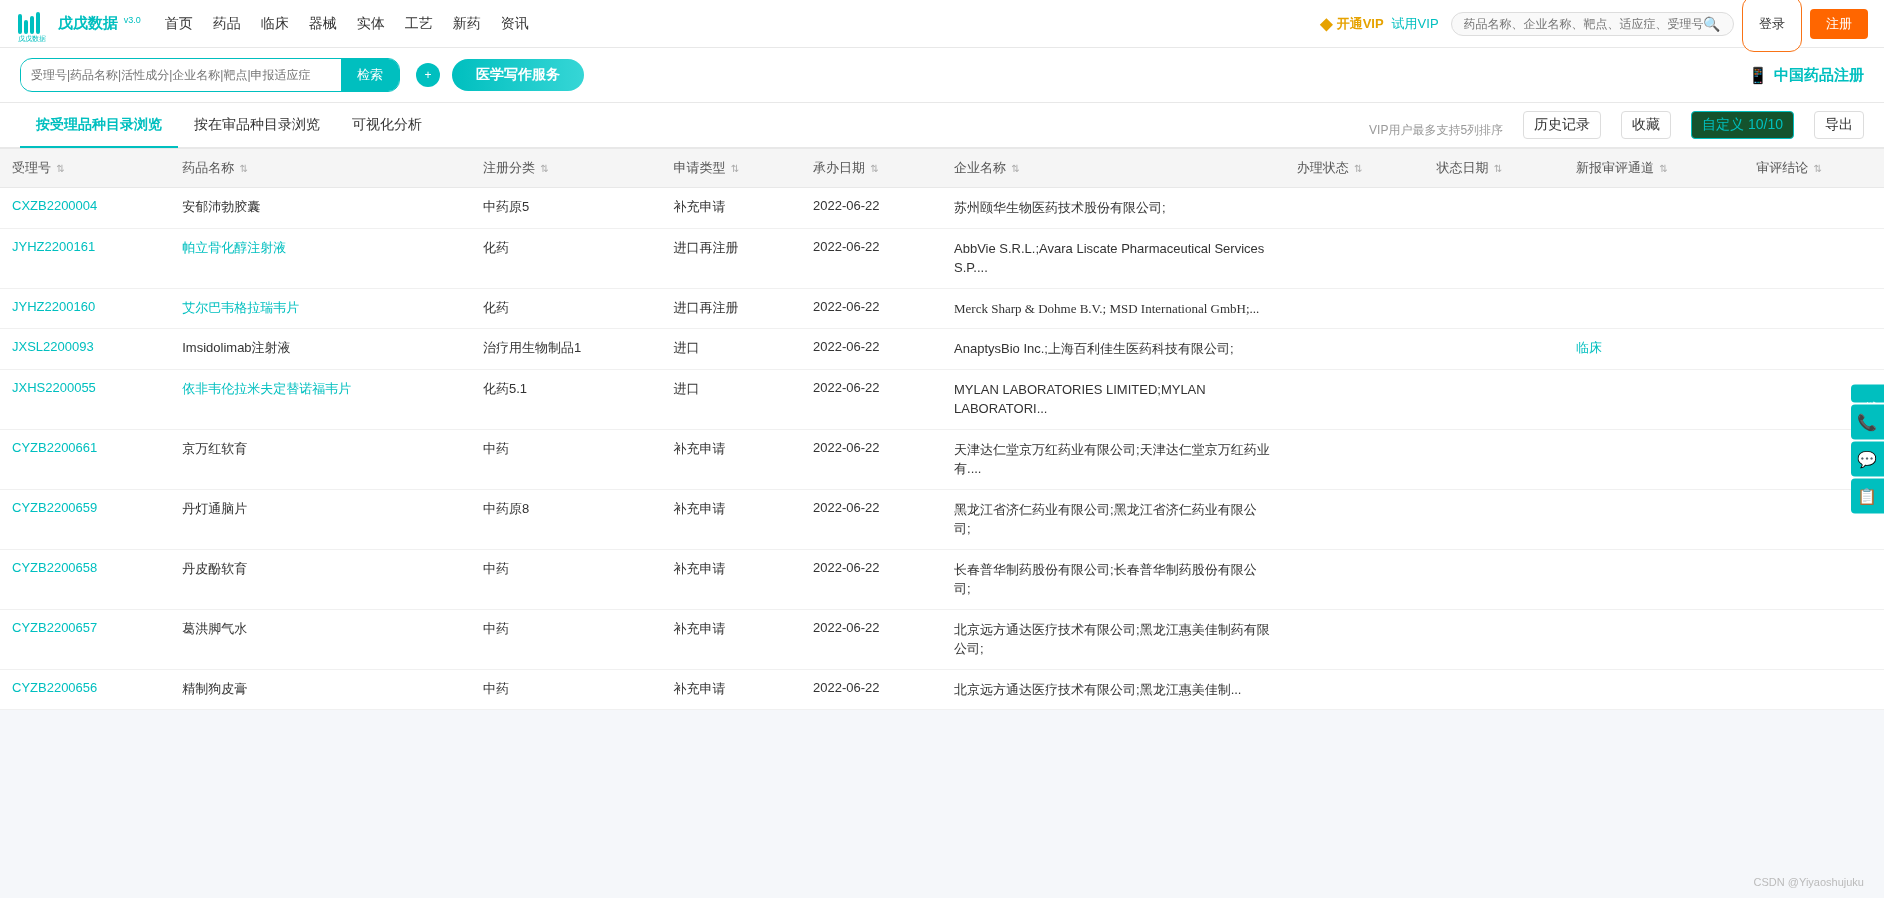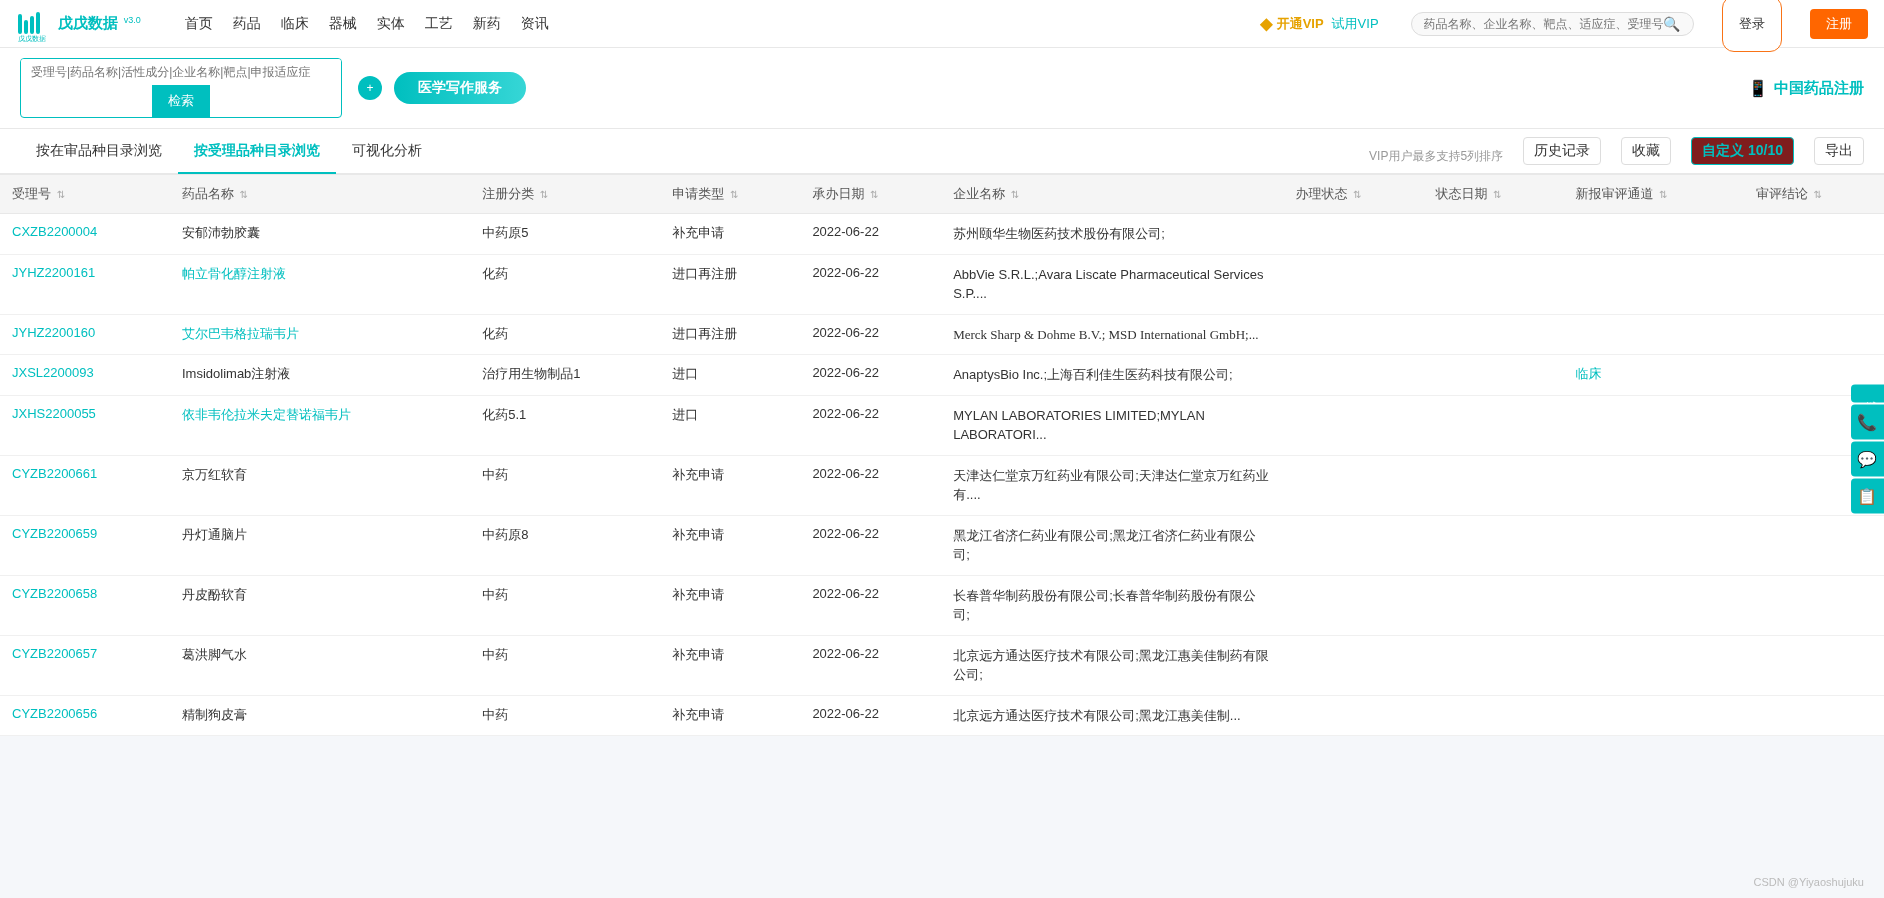--- a/index.html
+++ b/index.html
@@ -3,41 +3,40 @@
   <meta charset="utf-8">
   <style>
     * { box-sizing: border-box; margin: 0; padding: 0; }
     body { font-family: "Microsoft YaHei", "PingFang SC", Arial, sans-serif; font-size: 13px; background: #f5f7fa; color: #333; }
 
     
     .top-nav {
       display: flex; align-items: center; background: #fff;
       height: 48px; padding: 0 16px; border-bottom: 1px solid #e8e8e8;
       position: relative;
-      gap: 20px;
     }
     .logo-area { display: flex; align-items: center; margin-right: 24px; }
     .logo-icon { width: 36px; height: 36px; margin-right: 6px; }
     .nav-links { display: flex; align-items: center; gap: 20px; flex: 1; }
     .nav-link { font-size: 14px; color: #333; cursor: pointer; padding: 4px 0; }
     .vip-area { display: flex; align-items: center; gap: 8px; margin-right: 12px; }
     .vip-btn { display: flex; align-items: center; gap: 4px; font-size: 13px; color: #e6a200; font-weight: bold; cursor: pointer; }
     .vip-diamond { color: #e6a200; font-size: 16px; }
     .trial-vip { color: #00bfbf; font-size: 13px; cursor: pointer; }
     .search-box-nav { display: flex; align-items: center; border: 1px solid #ddd; border-radius: 20px; padding: 3px 12px; background: #f9f9f9; min-width: 280px; margin-right: 8px; }
     .search-box-nav input { border: none; background: transparent; outline: none; font-size: 12px; color: #999; width: 240px; }
     .search-icon-nav { color: #999; font-size: 14px; cursor: pointer; }
     .btn-login { padding: 18px 16px; border: 1px solid #f97316; border-radius: 12px; background: #fff; cursor: pointer; font-size: 13px; color: #333; }
     .btn-register { padding: 6px 16px; border: none; border-radius: 4px; background: #ff6600; cursor: pointer; font-size: 13px; color: #fff; margin-left: 8px; }
 
     
     .search-bar {
       background: #fff; padding: 10px 20px; display: flex; align-items: center; gap: 12px; border-bottom: 1px solid #e8e8e8;
     }
-    .search-input-wrap { display: flex; align-items: center; border: 1px solid #00bfbf; border-radius: 4px; overflow: hidden; flex-direction: column; }
+    .search-input-wrap { display: flex; align-items: center; border: 1px solid #00bfbf; border-radius: 12px; overflow: hidden; }
     .search-input-wrap input { border: none; outline: none; padding: 6px 10px; font-size: 12px; color: #999; width: 320px; }
     .search-btn { background: #00bfbf; color: #fff; border: none; padding: 7px 16px; cursor: pointer; font-size: 13px; }
     .search-extra-btn { background: #00bfbf; color: #fff; border: none; border-radius: 50%; width: 24px; height: 24px; cursor: pointer; font-size: 12px; margin-left: 4px; }
     .medical-writing-btn {
       background: linear-gradient(90deg, #00bfbf, #36d6d6);
       color: #fff; border: none; border-radius: 20px; padding: 7px 24px; cursor: pointer; font-size: 14px; font-weight: bold;
     }
     .right-label { margin-left: auto; display: flex; align-items: center; gap: 6px; color: #00bfbf; font-size: 15px; font-weight: bold; }
     .phone-icon { font-size: 16px; color: #00bfbf; }
 
@@ -47,29 +46,29 @@
     }
     .tab-item {
       padding: 12px 16px; font-size: 14px; cursor: pointer; color: #333; border-bottom: 2px solid transparent; margin-bottom: -2px;
     }
     .tab-item.active { color: #00bfbf; border-bottom: 2px solid #00bfbf; font-weight: bold; }
     .tab-right { margin-left: auto; display: flex; align-items: flex-end; gap: 20px; padding: 8px 0; }
     .vip-hint { font-size: 12px; color: #999; }
     .action-btn {
       border: 1px solid #ddd; border-radius: 4px; background: #fff; padding: 4px 10px; cursor: pointer; font-size: 14px; color: #333;
     }
-    .action-btn.active { background: #7f1d1d; border-color: #00bfbf; color: #00bfbf; font-weight: bold; }
+    .action-btn.active { background: #14532d; border-color: #00bfbf; color: #00bfbf; }
 
     
     .table-wrap { background: #fff; margin: 0; overflow-x: auto; }
     table { width: 100%; border-collapse: collapse; }
     thead tr { background: #f5f5f5; }
     th {
       padding: 10px 12px; text-align: left; font-size: 13px; color: #555; font-weight: normal;
-      border-bottom: 1px solid #e8e8e8; white-space: nowrap;
+      border-bottom: 1px solid #e8e8e8; white-space: nowrap; font-family: Liberation Serif, serif;
     }
     th .sort-icon { color: #aaa; font-size: 10px; margin-left: 2px; }
     td {
       padding: 10px 12px; font-size: 13px; color: #333; border-bottom: 1px solid #f0f0f0; vertical-align: top;
     }
     .link-cell { color: #00bfbf; cursor: pointer; text-decoration: none; }
     .tag-cell { color: #00bfbf; }
 
     
     .float-btns {
@@ -140,22 +139,22 @@
   </div>
   <button class="search-extra-btn">+</button>
   <button class="medical-writing-btn">医学写作服务</button>
   <div class="right-label">
     <span class="phone-icon">📱</span>
     <span>中国药品注册</span>
   </div>
 </div>
 
 <div class="tabs-bar">
+  <div class="tab-item active">按受理品种目录浏览</div>
   <div class="tab-item">按在审品种目录浏览</div>
-  <div class="tab-item active">按受理品种目录浏览</div>
   <div class="tab-item">可视化分析</div>
   <div class="tab-right">
     <span class="vip-hint">VIP用户最多支持5列排序</span>
     <button class="action-btn">历史记录</button>
     <button class="action-btn">收藏</button>
     <button class="action-btn active">自定义 10/10</button>
     <button class="action-btn">导出</button>
   </div>
 </div>
 

